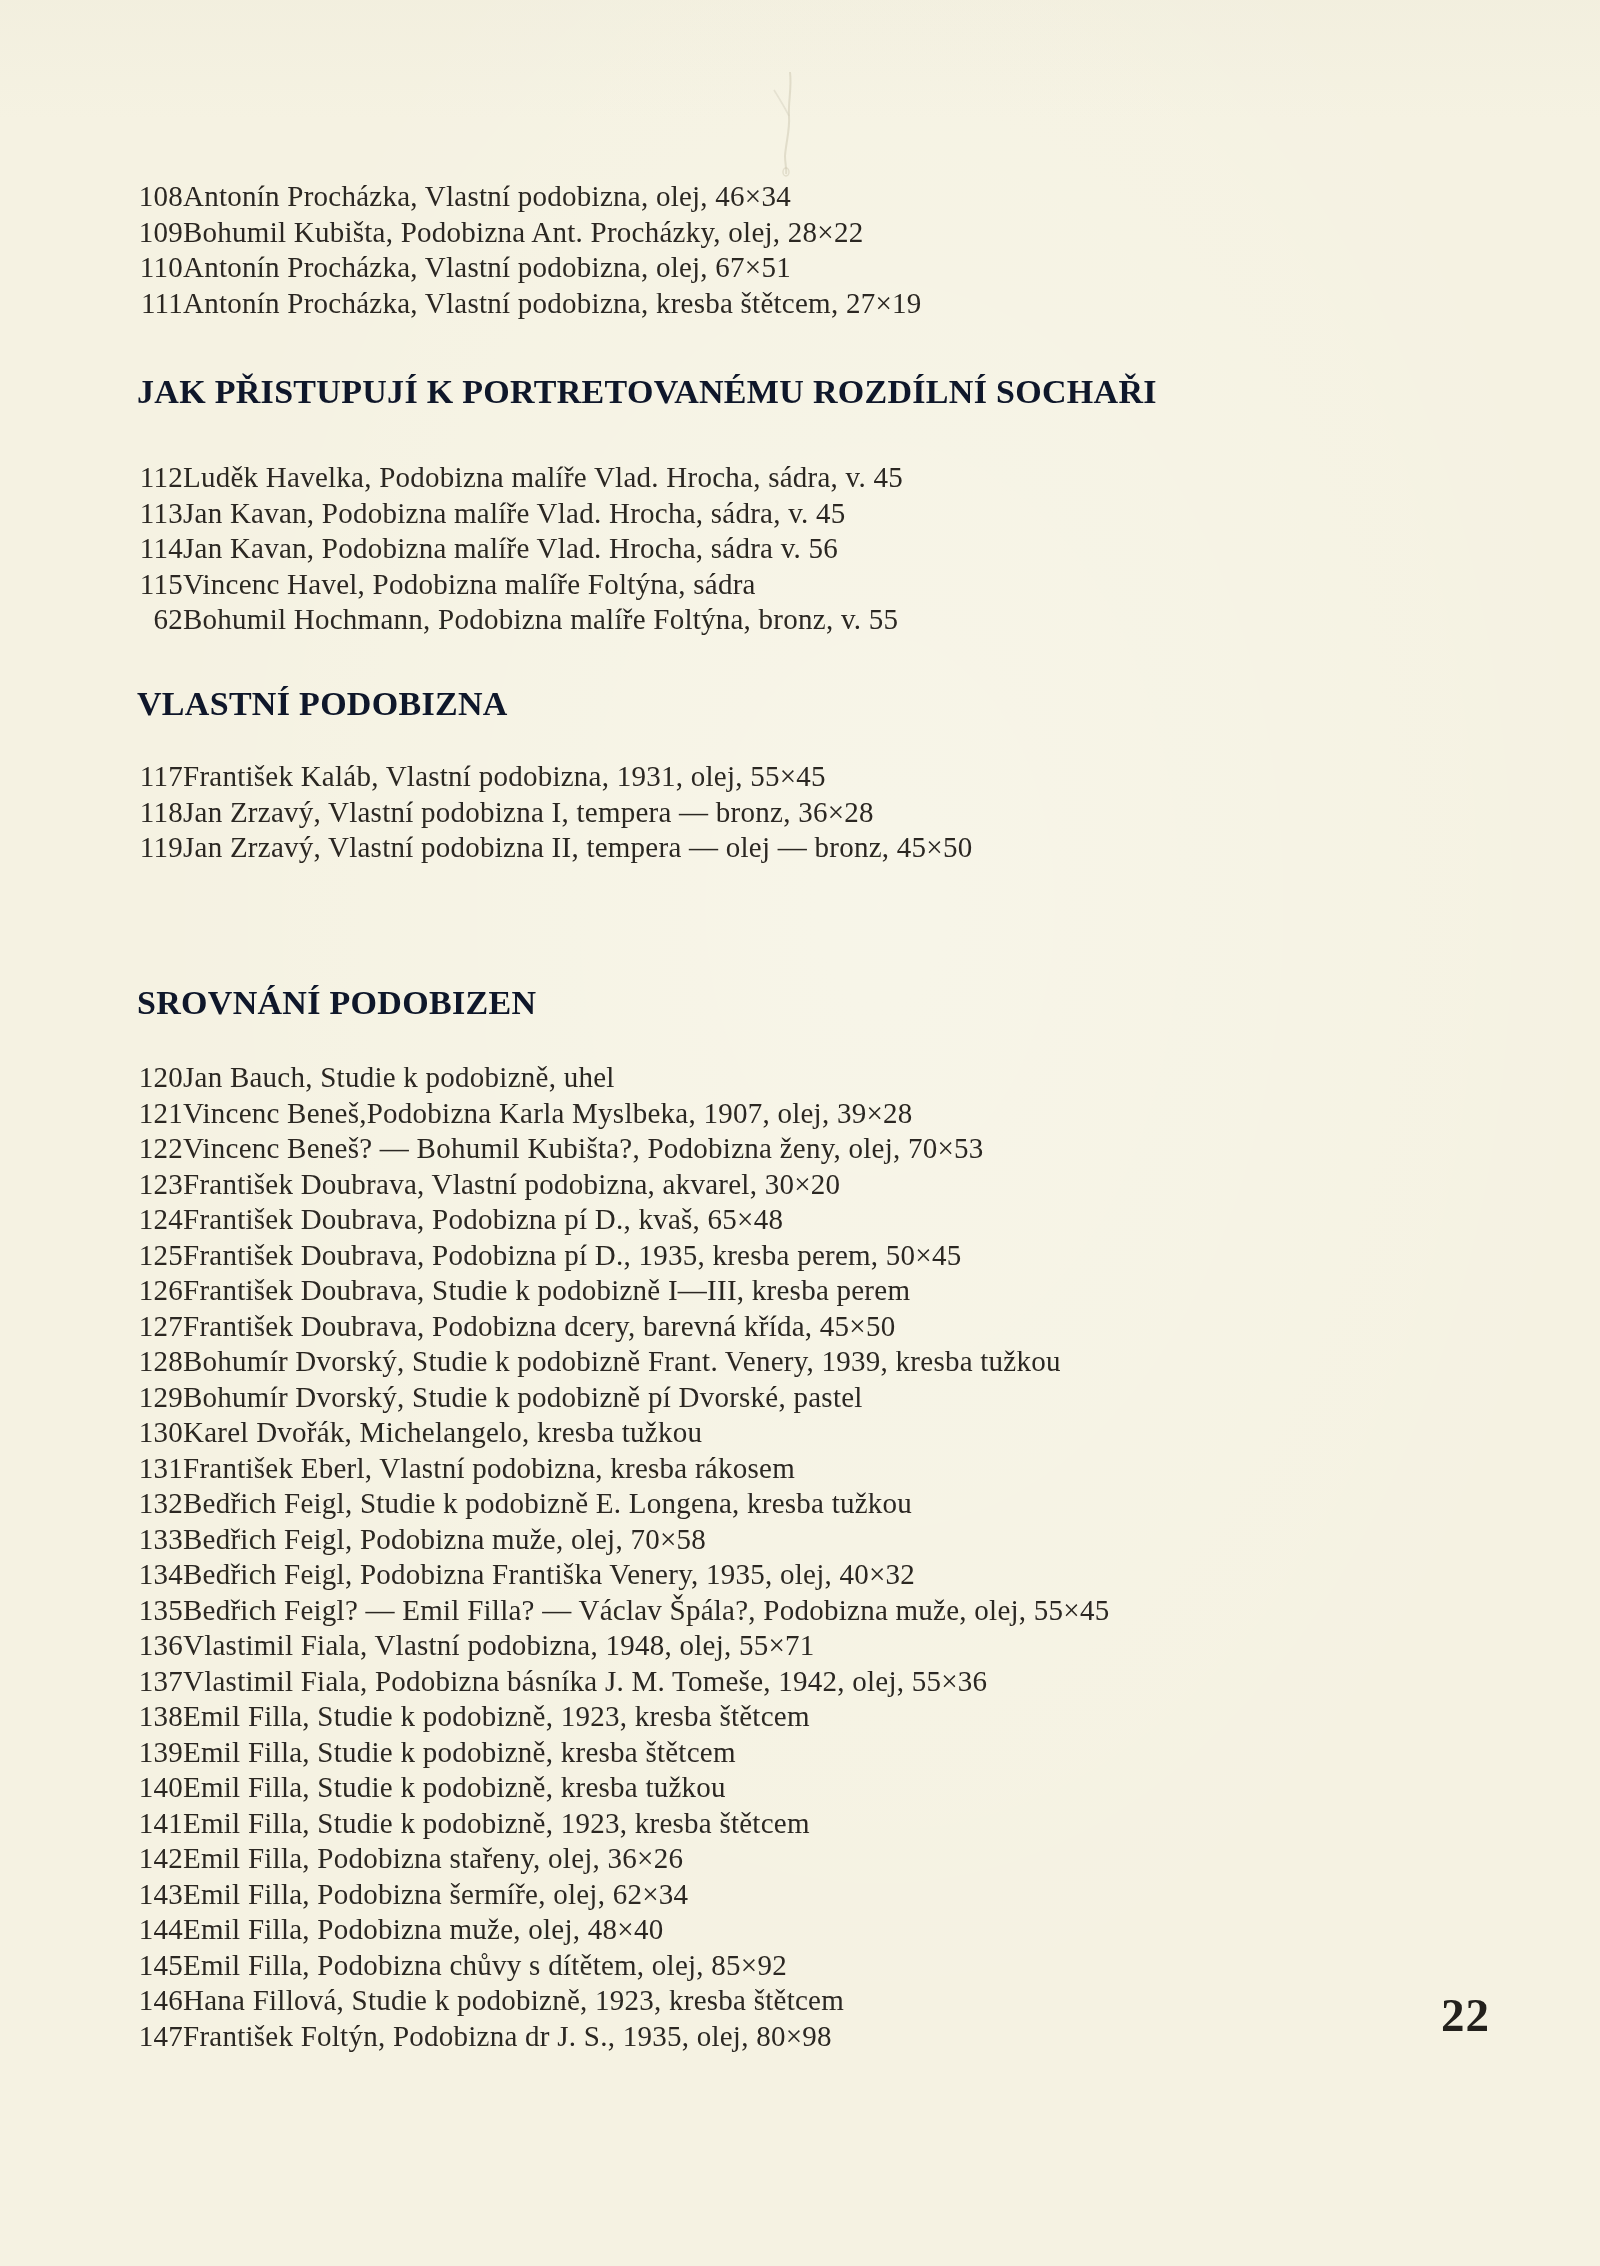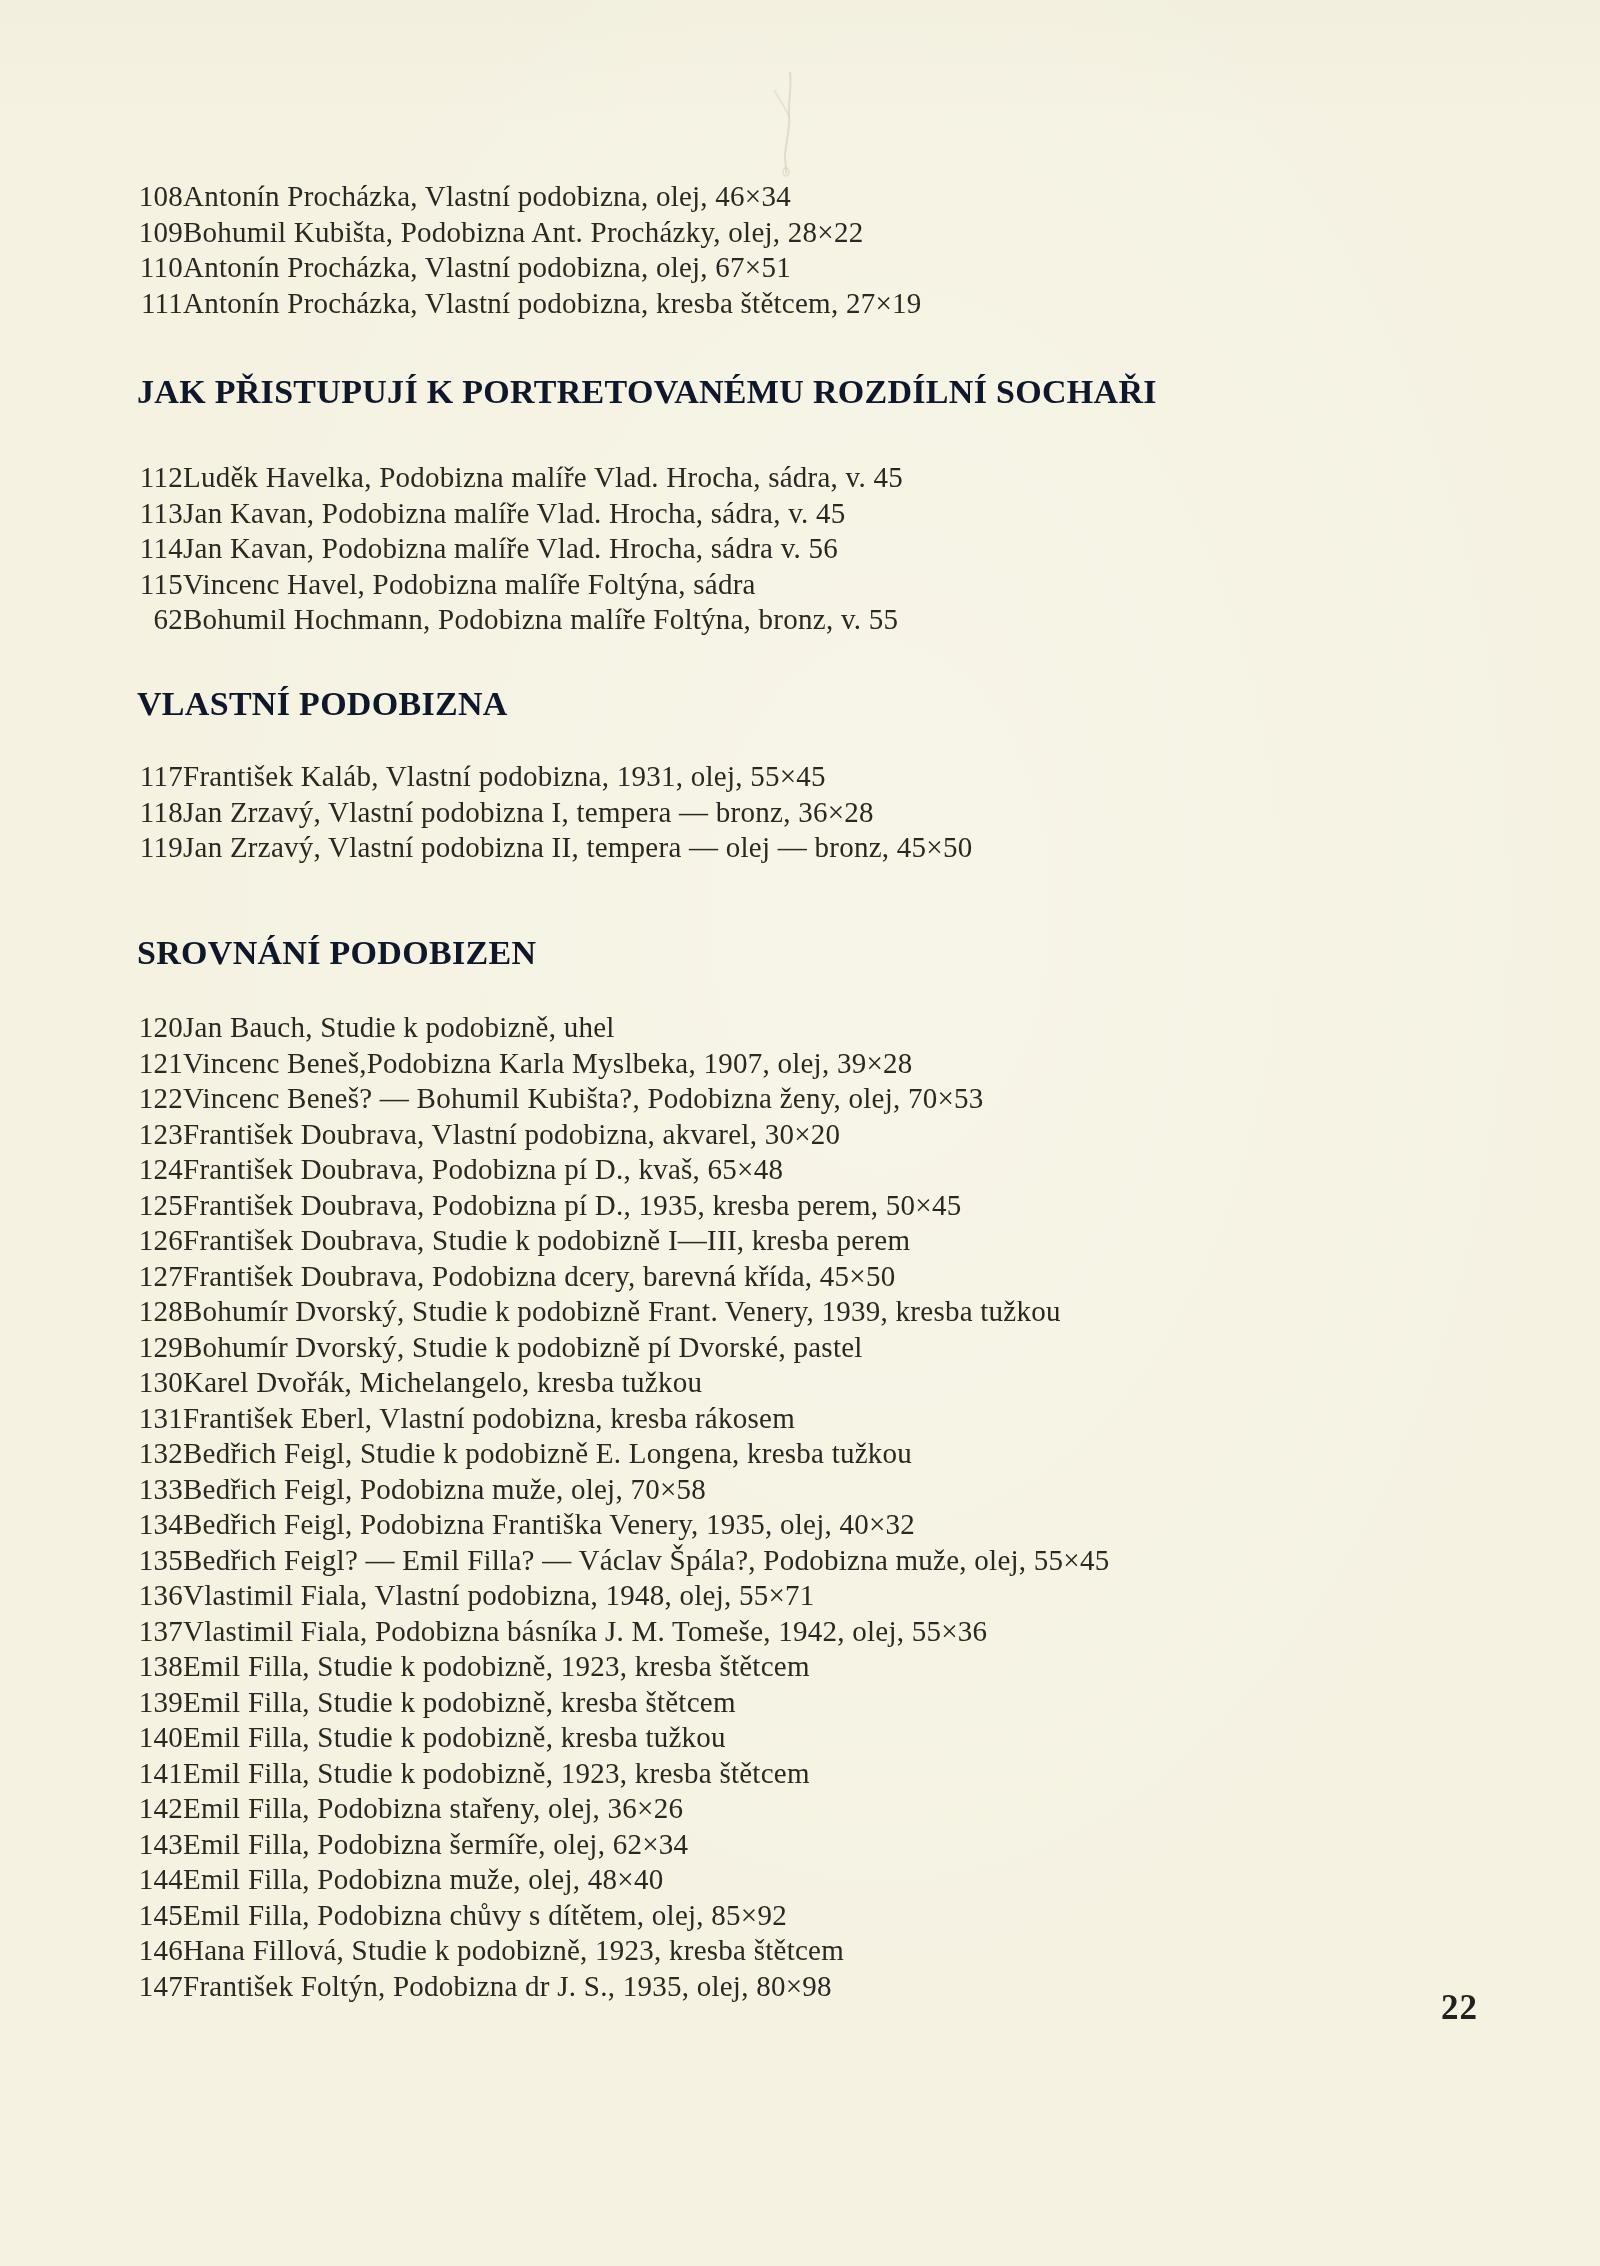--- a/index.html
+++ b/index.html
@@ -40,32 +40,32 @@
     font-size: 29px;
     line-height: 35.5px;
     letter-spacing: 0.25px;
     white-space: nowrap;
   }
   #sec0 { top: 179px; }
   #sec1 { top: 370px; }
   #sec1 ul { margin-top: 46px; }
   #sec2 { top: 682px; }
   #sec2 ul { margin-top: 33px; }
-  #sec3 { top: 931px; }
+  #sec3 { top: 981px; }
   #sec3 ul { margin-top: 35px; }
   .num {
     display: inline-block;
     width: 46px;
     text-align: right;
   }
   .page-number {
     position: absolute;
     left: 1441px;
     top: 1988px;
-    font-size: 35px;
+    font-size: 47px;
     font-weight: 700;
     letter-spacing: 1px;
     color: #23211c;
   }
   .scratch {
     position: absolute;
     left: 752px;
     top: 68px;
     width: 70px;
     height: 110px;

